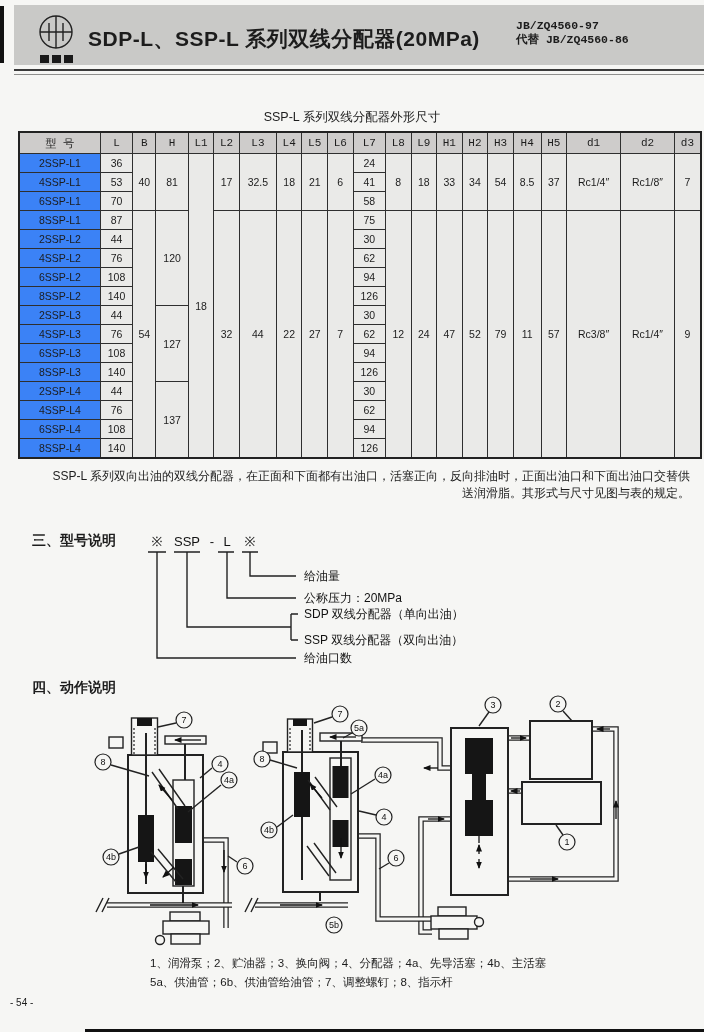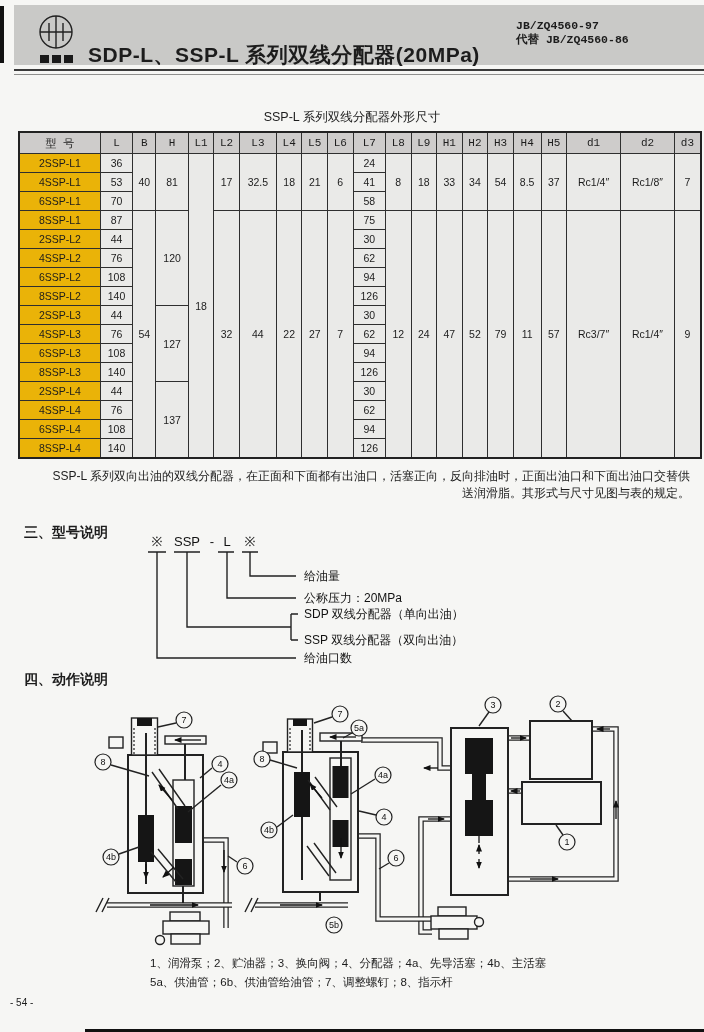--- a/index.html
+++ b/index.html
@@ -2,35 +2,35 @@
 <html><head>
 <meta charset="utf-8">
 <style>
   html,body{margin:0;padding:0;background:#9a9a9a;}
   .page{position:relative;width:704px;height:1032px;background:#f6f6f4;overflow:hidden;
         font-family:"Liberation Sans",sans-serif;color:#1c1c1c;}
   .left-strip{position:absolute;left:0;top:6px;width:4px;height:57px;background:#111;}
   .header-bar{position:absolute;left:14px;top:5px;width:690px;height:60px;background:#c9c9c7;
               display:flex;align-items:center;}
   .logo{position:absolute;left:18px;top:6px;}
-  .title{position:absolute;left:74px;top:22px;font-size:21px;font-weight:bold;letter-spacing:.5px;white-space:nowrap;}
+  .title{position:absolute;left:74px;top:6px;font-size:21px;font-weight:bold;letter-spacing:.5px;white-space:nowrap;}
   .standards{position:absolute;left:502px;top:14px;font-size:11.5px;font-weight:bold;line-height:14px;white-space:nowrap;font-family:Liberation Mono, monospace;}
   .rule-dark{position:absolute;left:14px;top:69px;width:690px;border-top:2px solid #3a3a3a;}
   .rule-light{position:absolute;left:14px;top:74px;width:690px;border-top:1px solid #8f8f8d;}
   .table-caption{position:absolute;left:0;top:109px;width:704px;text-align:center;font-size:12.5px;}
   table.dim{position:absolute;left:18px;top:131px;width:684px;border-collapse:collapse;
             border:2px solid #222;table-layout:auto;}
   table.dim th,table.dim td{border:1px solid #2f2f2f;text-align:center;vertical-align:middle;
             font-size:10.5px;padding:0 1px;white-space:nowrap;}
   table.dim th{background:#cecccb;height:20px;font-weight:400;font-size:11px;font-family:Liberation Mono, monospace;}
   table.dim td{background:#eaeae8;height:18px;}
-  table.dim td.model{background:#eab308;min-width:48px;}
+  table.dim td.model{background:#3b82f6;min-width:48px;}
   .note{position:absolute;left:20px;top:468px;width:670px;font-size:12px;line-height:17px;
         text-indent:2em;margin:0;text-align:right;}
-  .sec-h{position:absolute;left:20px;font-size:14px;font-weight:bold;margin:4px;}
+  .sec-h{position:absolute;left:20px;font-size:14px;font-weight:bold;margin:12px;}
   .sec3-h{top:520px;} .sec4-h{top:667px;}
   .model-svg{position:absolute;left:0;top:530px;}
   .action-svg{position:absolute;left:0;top:688px;}
   svg text{font-family:"Liberation Sans",sans-serif;fill:#111;}
   .mcode{font-size:13px;text-anchor:middle;}
   .mlabel{font-size:12px;}
   .legend{position:absolute;left:150px;top:954px;font-size:11.5px;line-height:19px;white-space:nowrap;}
   .page-num{position:absolute;left:10px;top:997px;font-size:10px;}
   .bottom-bar{position:absolute;left:85px;top:1029px;width:619px;height:3px;background:#111;}
   
@@ -143,21 +143,21 @@
           <td rowspan="13">27</td>
           <td rowspan="13">7</td>
           <td>75</td>
           <td rowspan="13">12</td>
           <td rowspan="13">24</td>
           <td rowspan="13">47</td>
           <td rowspan="13">52</td>
           <td rowspan="13">79</td>
           <td rowspan="13">11</td>
           <td rowspan="13">57</td>
-          <td rowspan="13">Rc3/7″</td>
+          <td rowspan="13">Rc3/8″</td>
           <td rowspan="13">Rc1/4″</td>
           <td rowspan="13">9</td>
         </tr>
         <tr>
           <td class="model">2SSP-L2</td>
           <td>44</td>
           <td>30</td>
         </tr>
         <tr>
           <td class="model">4SSP-L2</td>

